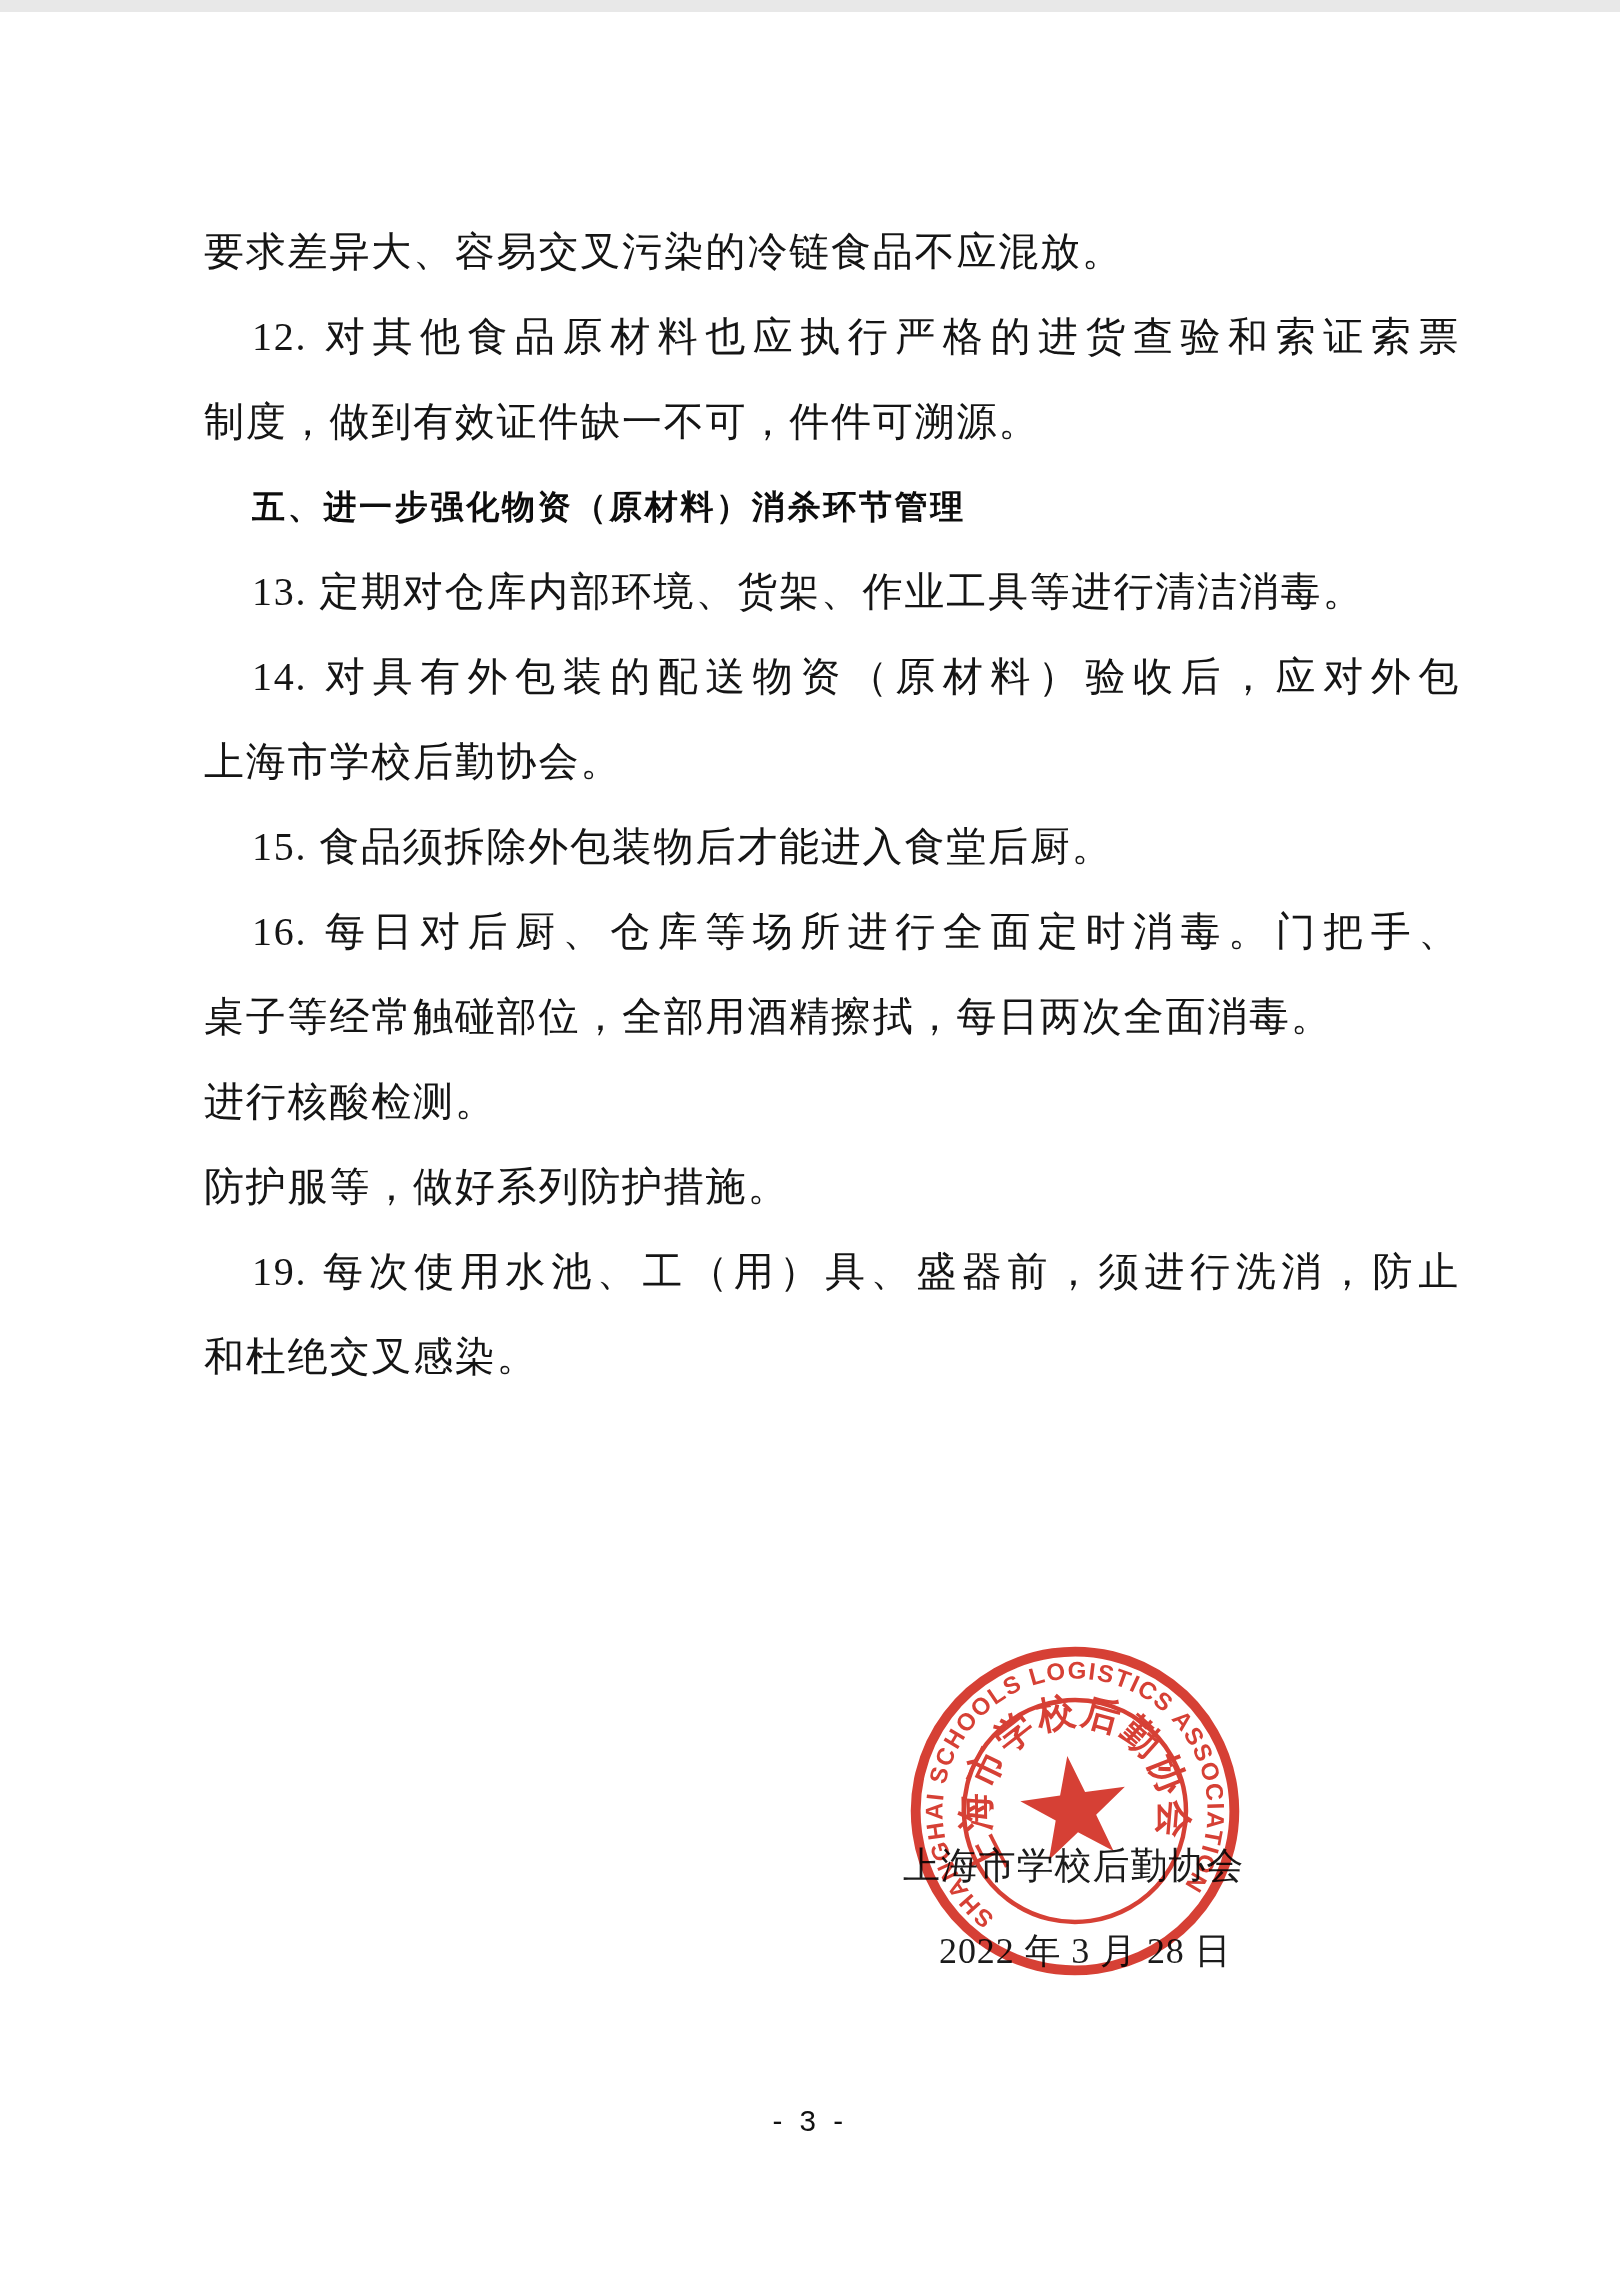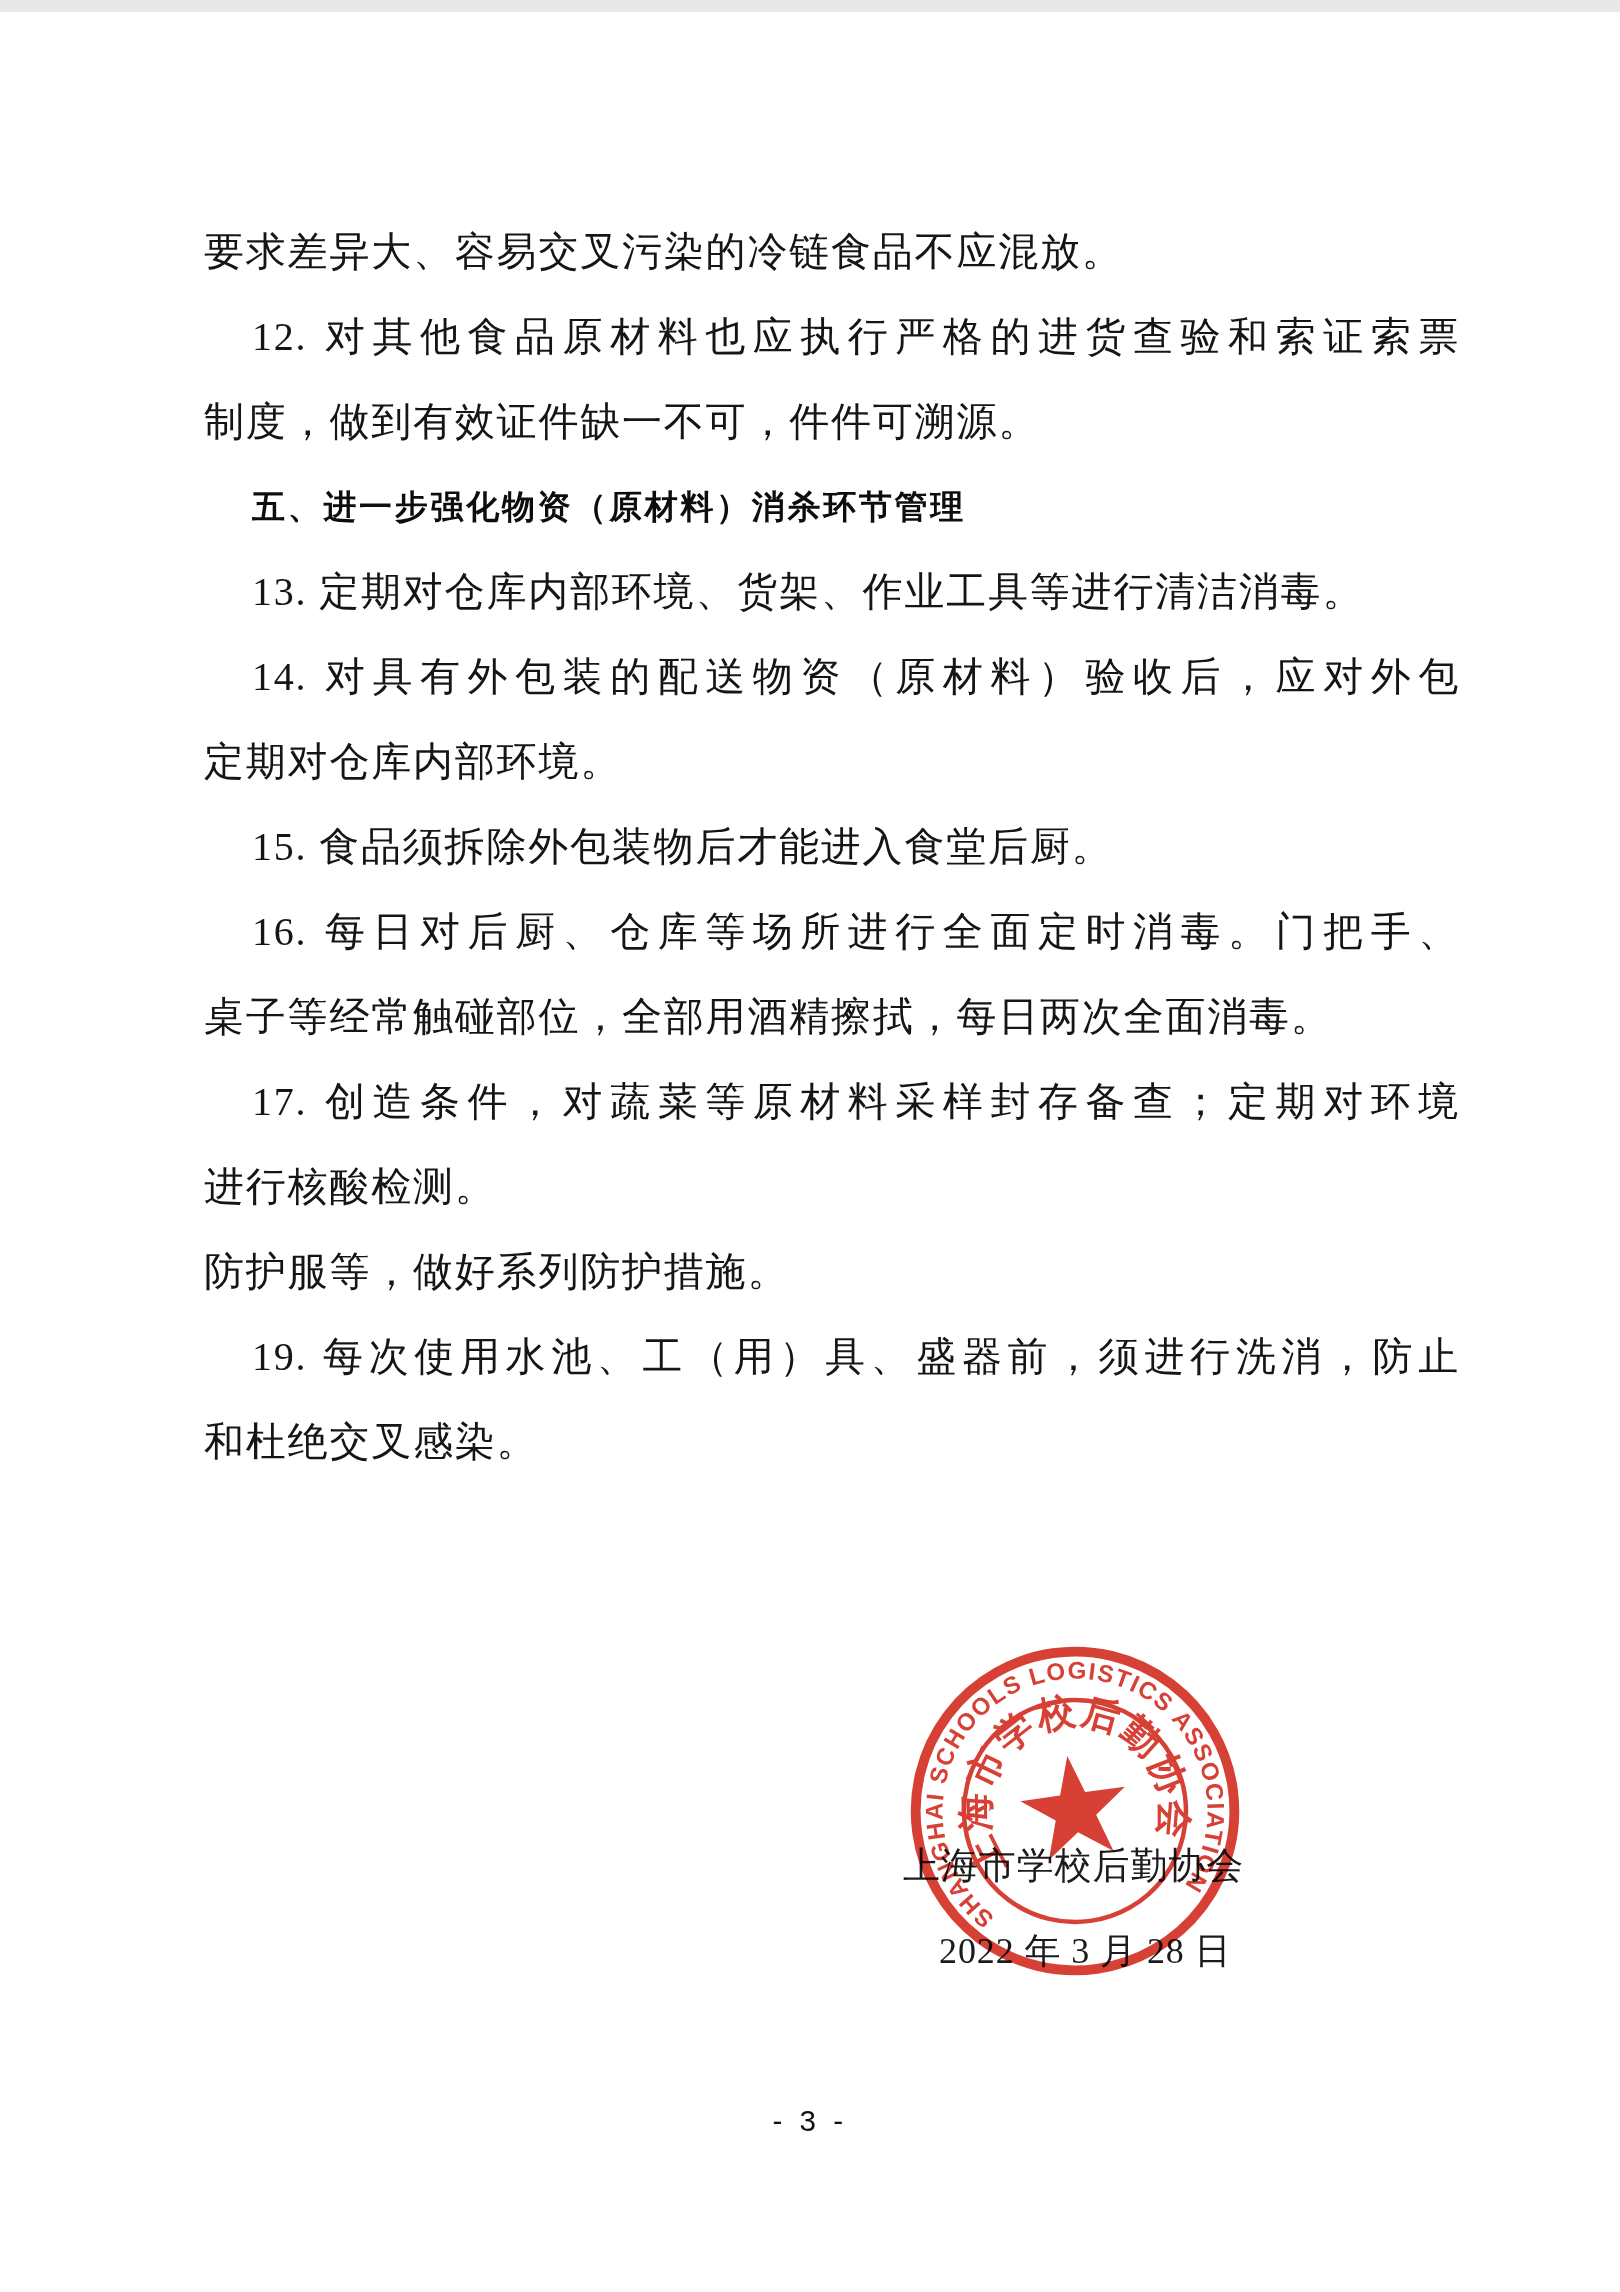--- a/index.html
+++ b/index.html
@@ -45,25 +45,24 @@
 
 <div class="page">
 
   <div class="textblock">
     <div class="t">要求差异大、容易交叉污染的冷链食品不应混放。</div>
     <div class="t indent stretch">12. 对其他食品原材料也应执行严格的进货查验和索证索票</div>
     <div class="t">制度，做到有效证件缺一不可，件件可溯源。</div>
     <div class="h indent">五、进一步强化物资（原材料）消杀环节管理</div>
     <div class="t indent">13. 定期对仓库内部环境、货架、作业工具等进行清洁消毒。</div>
     <div class="t indent stretch">14. 对具有外包装的配送物资（原材料）验收后，应对外包</div>
-    <div class="t">定期对仓库内部环境。</div>
+    <div class="t">上海市学校后勤协会。</div>
     <div class="t indent">15. 食品须拆除外包装物后才能进入食堂后厨。</div>
     <div class="t indent stretch">16. 每日对后厨、仓库等场所进行全面定时消毒。门把手、</div>
     <div class="t">桌子等经常触碰部位，全部用酒精擦拭，每日两次全面消毒。</div>
-    <div class="t indent stretch">17. 创造条件，对蔬菜等原材料采样封存备查；定期对环境</div>
     <div class="t">进行核酸检测。</div>
     <div class="t">防护服等，做好系列防护措施。</div>
     <div class="t indent stretch">19. 每次使用水池、工（用）具、盛器前，须进行洗消，防止</div>
     <div class="t">和杜绝交叉感染。</div>
   </div>
 
   <div class="sig-org">上海市学校后勤协会</div>
   <div class="sig-date">2022 年 3 月 28 日</div>
 
   <svg class="seal" viewBox="-200 -200 400 400" xmlns="http://www.w3.org/2000/svg">

